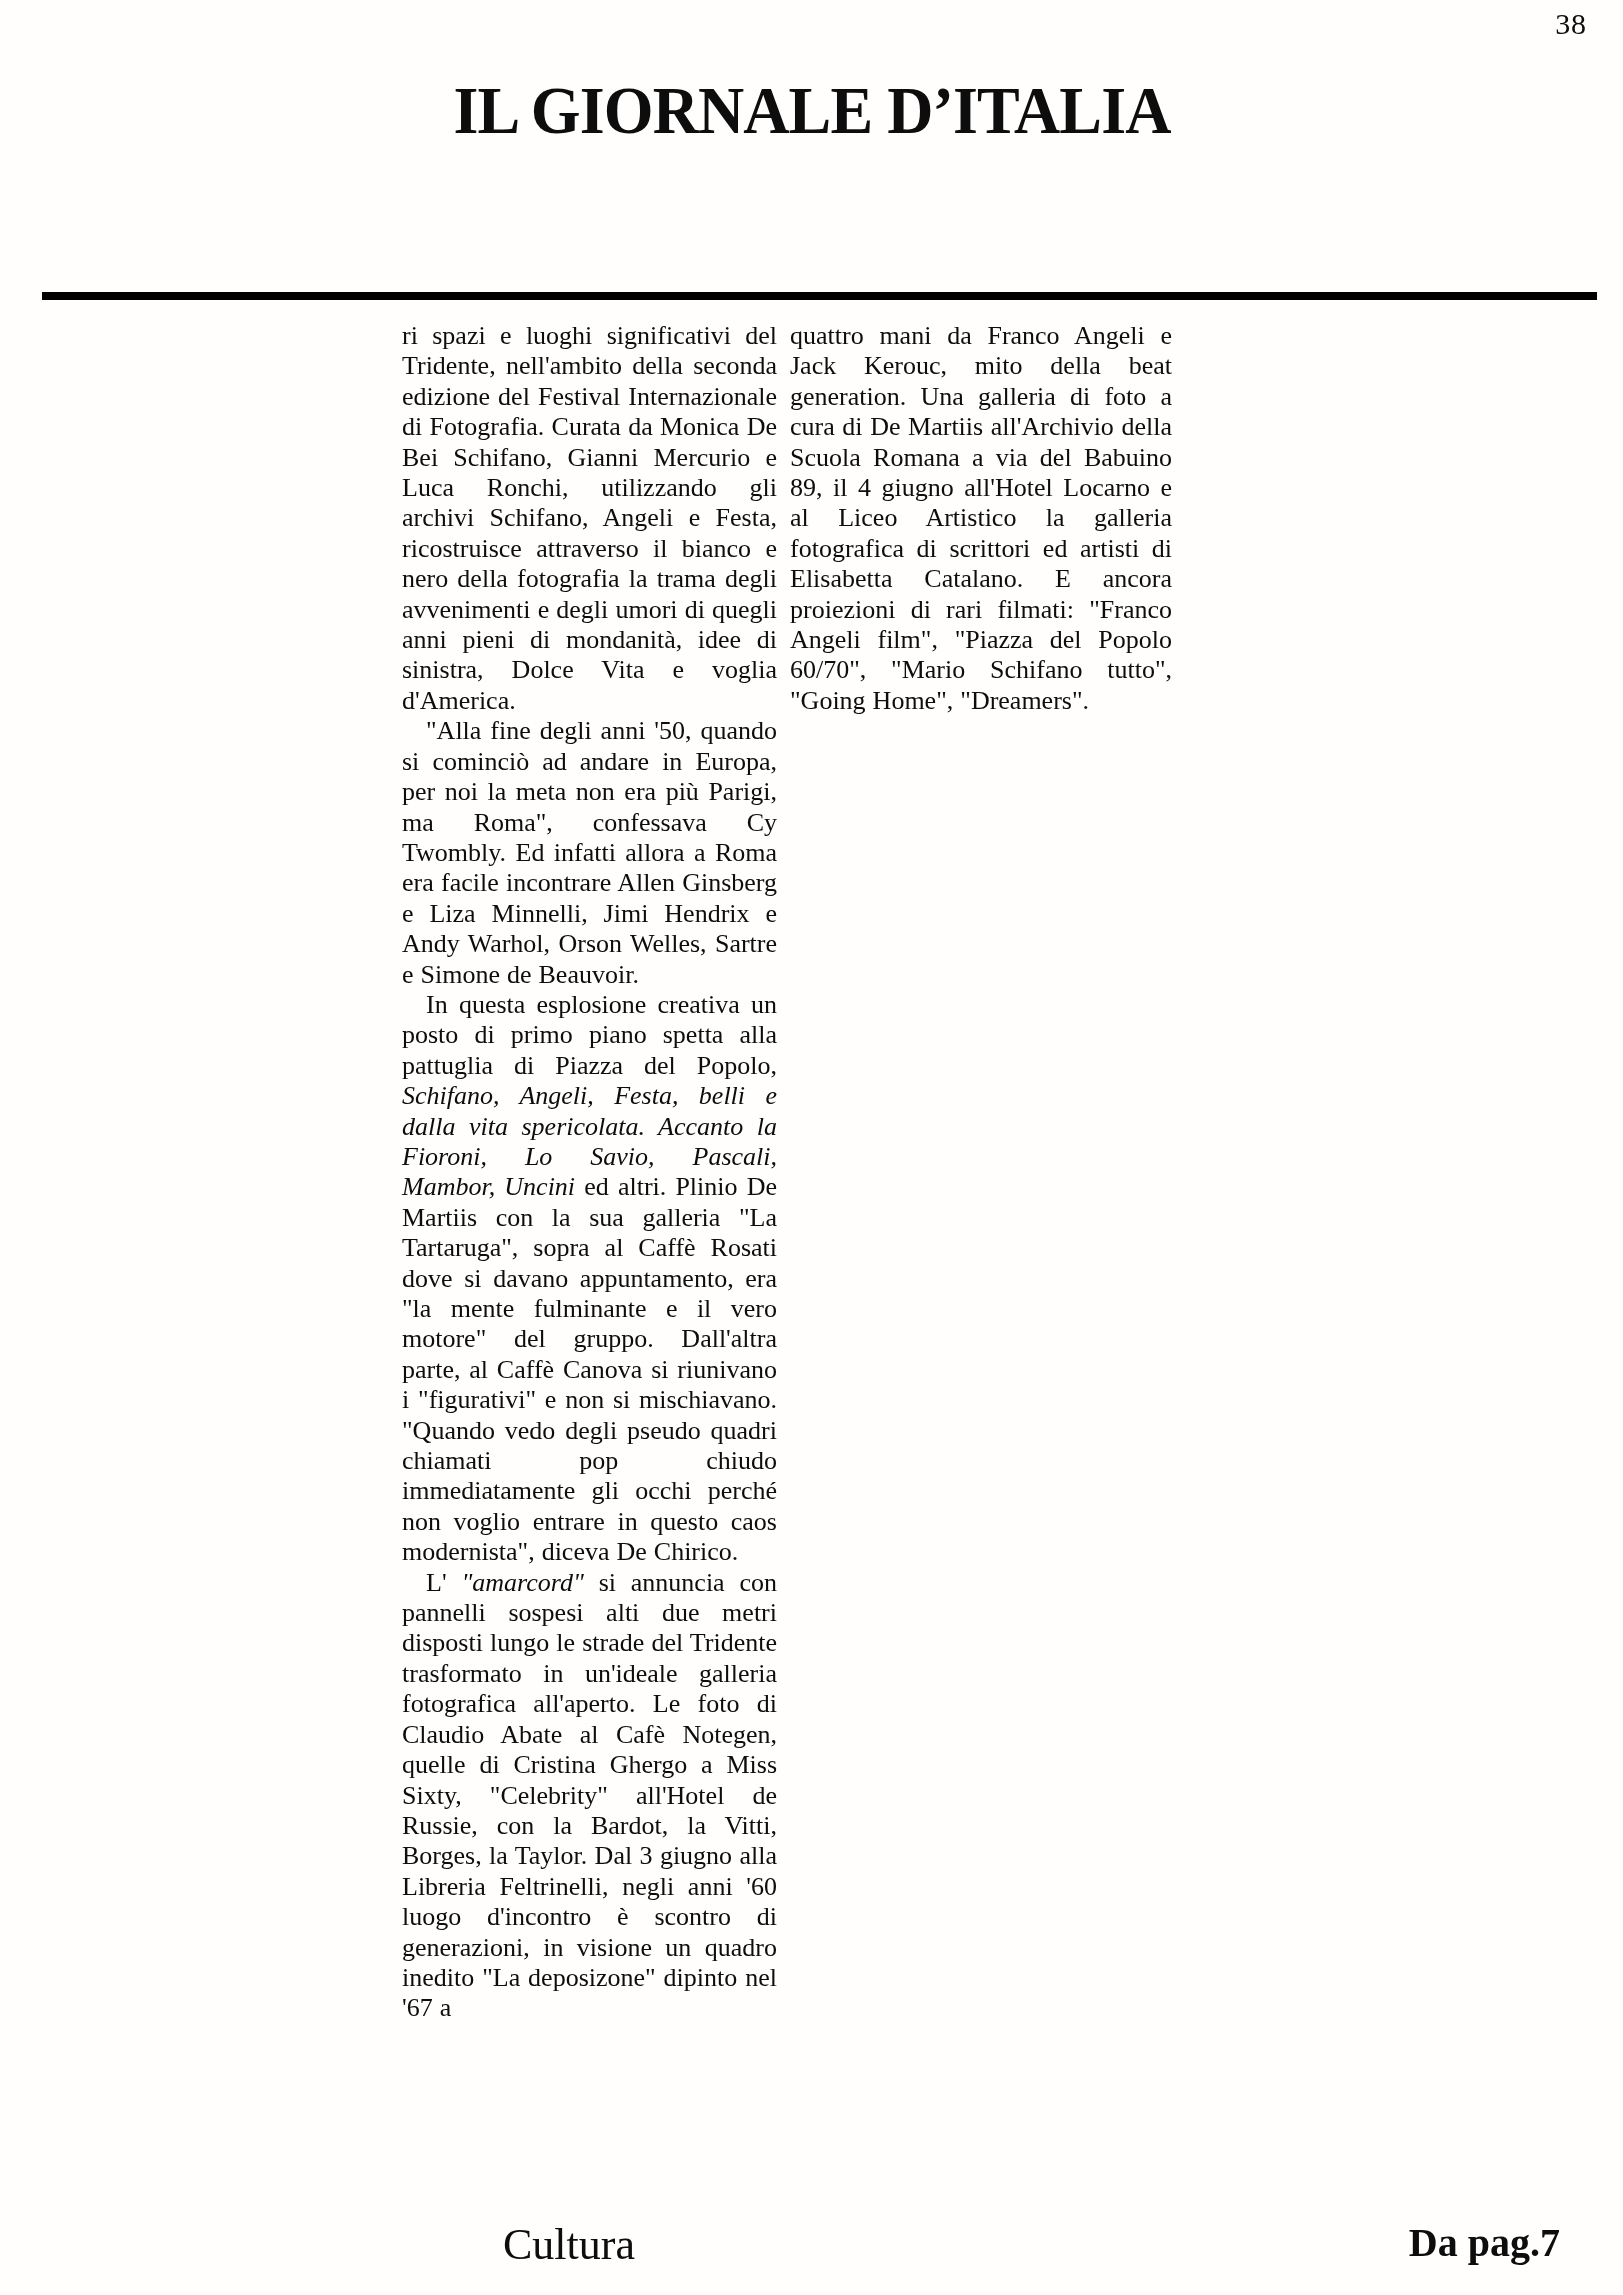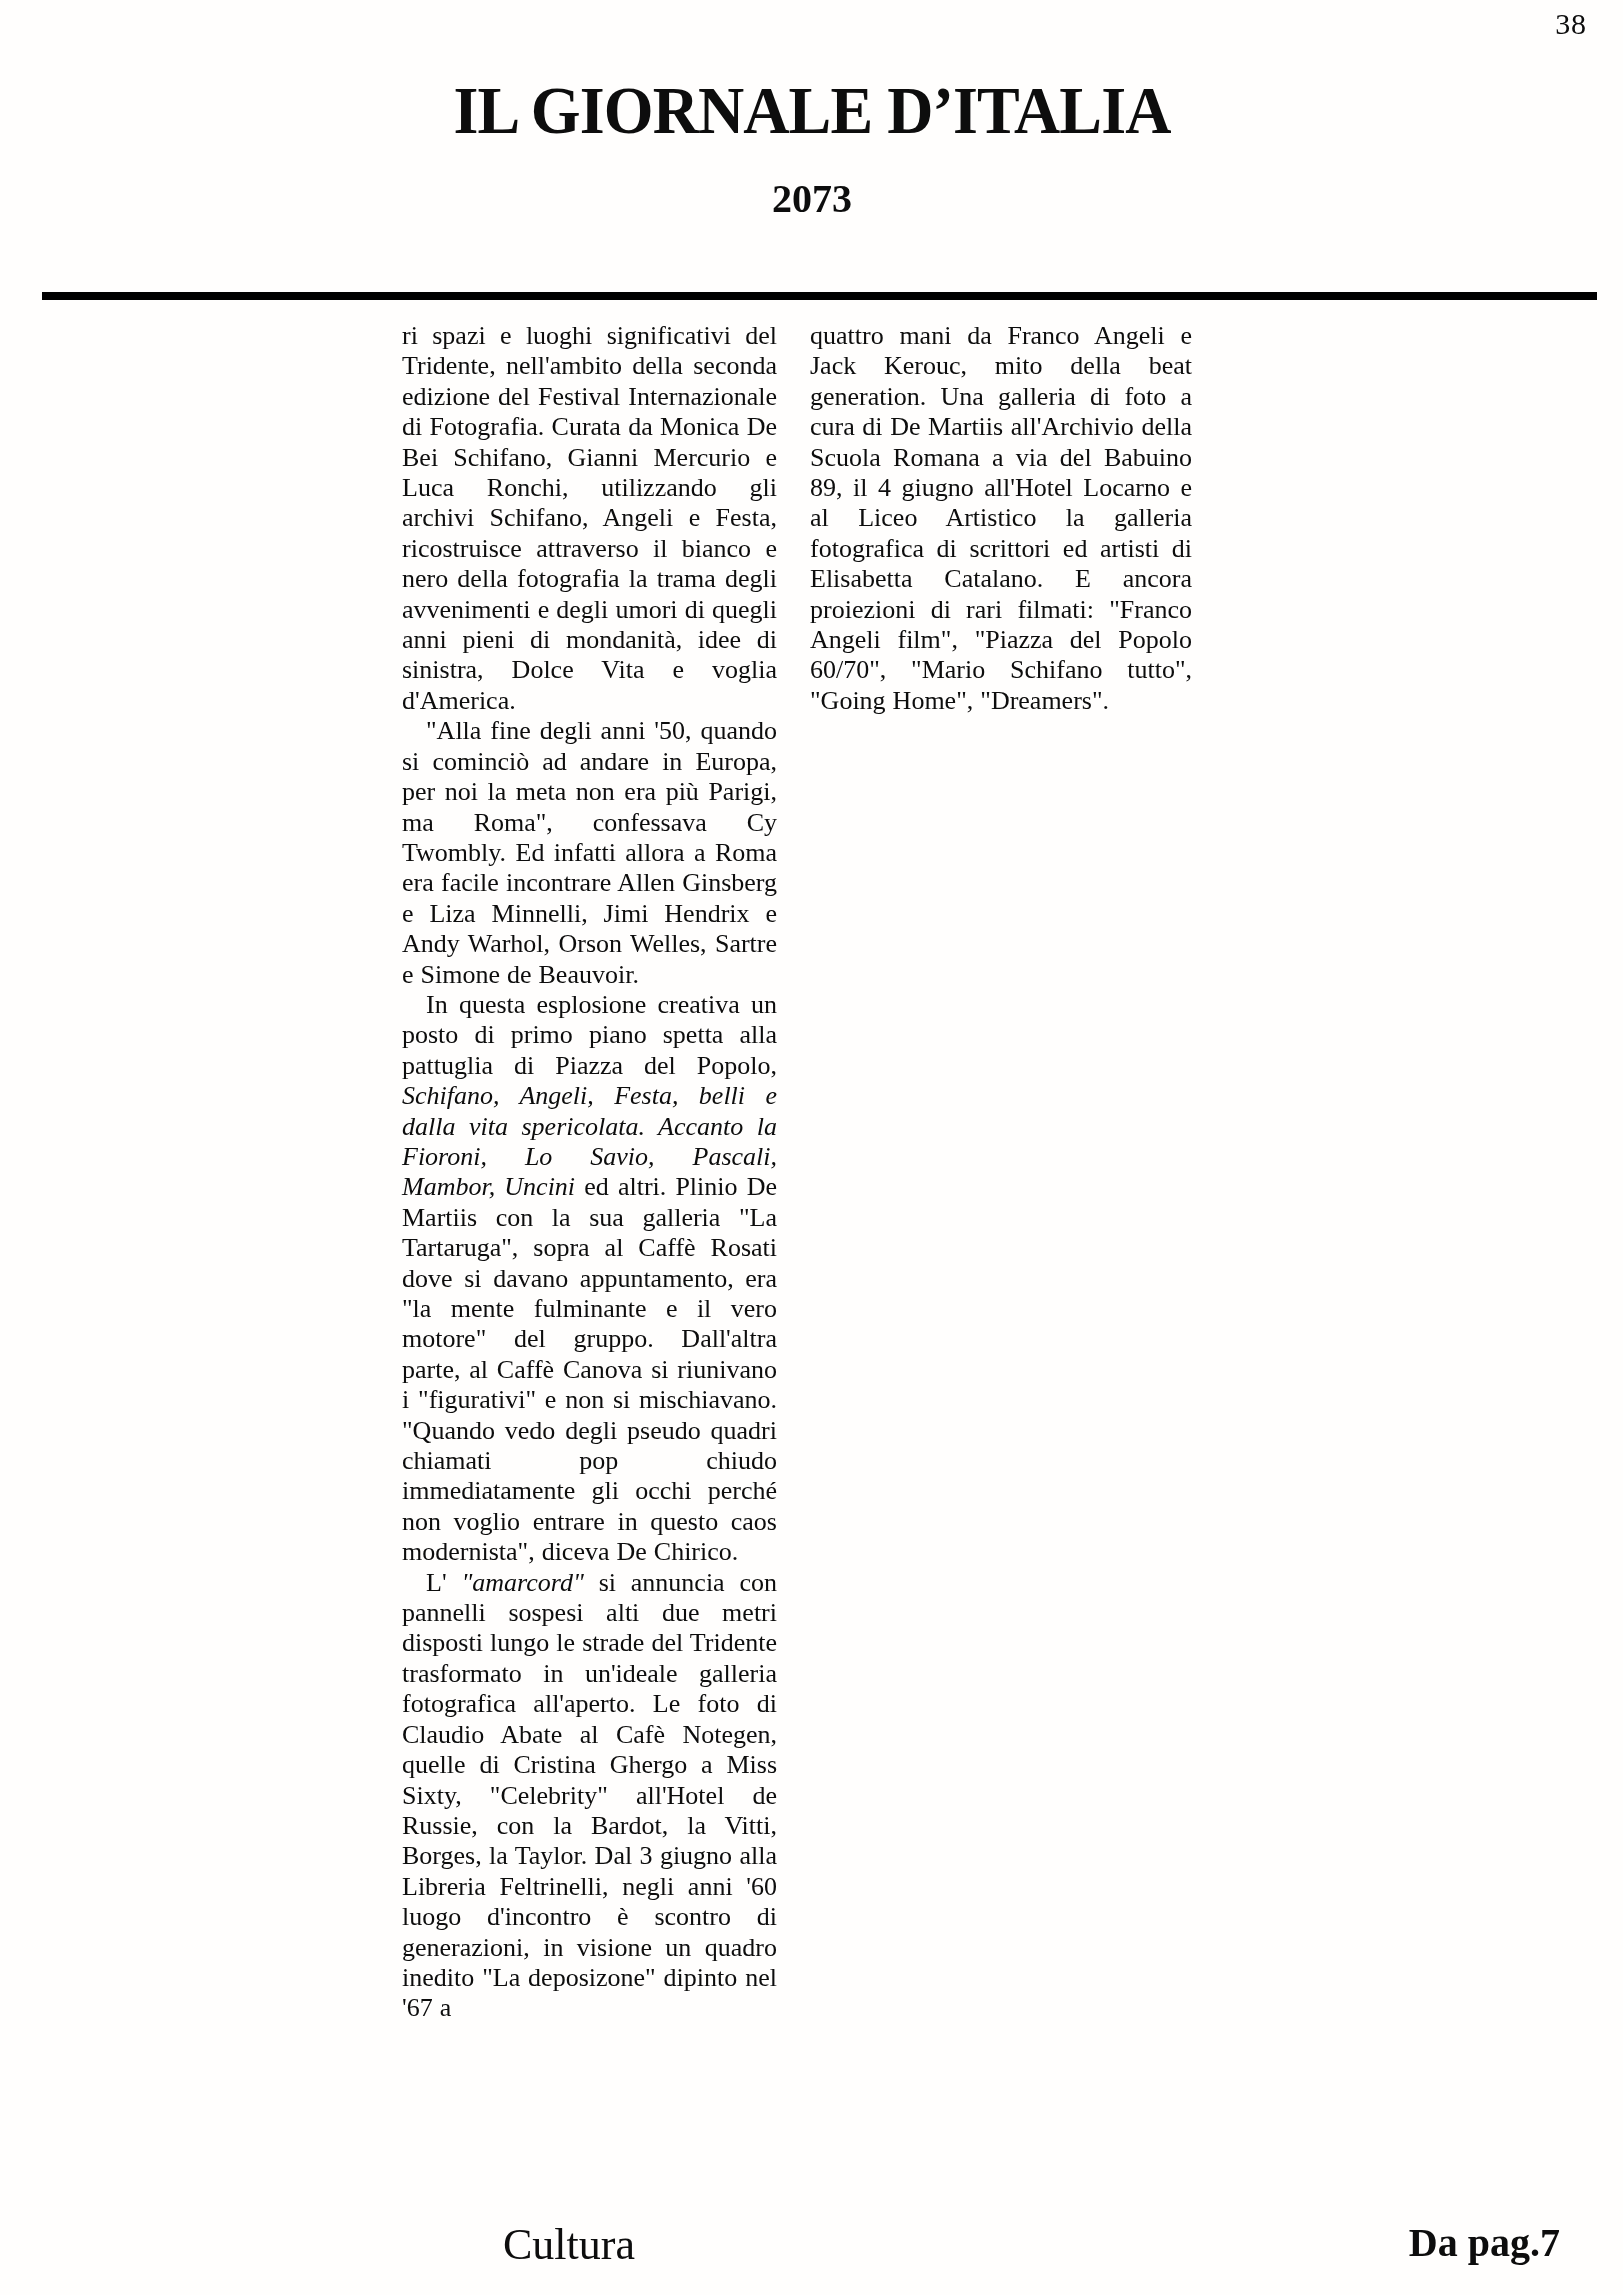--- a/index.html
+++ b/index.html
@@ -62,21 +62,21 @@
     right: 27.5px;
     height: 8.3px;
     background: #000000;
   }
   main.columns {
     position: absolute;
     top: 321px;
     left: 402px;
     width: 773px;
     display: flex;
-    gap: 33px;
+    gap: 13px;
     align-items: flex-start;
   }
   .col {
     flex: 0 0 auto;
   }
   .col-left  { width: 375px; }
   .col-right { width: 382px; }
   .col p {
     margin: 0;
     font-size: 26px;
@@ -112,21 +112,20 @@
 </style>
 </head>
 <body>
 
 <div class="page">
 
   <div class="page-number">38</div>
 
   <header class="masthead-block">
     <h1 class="masthead">IL GIORNALE D’ITALIA</h1>
-    <div class="issue">2073</div>
   </header>
 
   <div class="rule"></div>
 
   <main class="columns">
     <div class="col col-left" id="col-0">
         <p><span class="run-normal">ri spazi e luoghi significativi del Tridente, nell'ambito della seconda edizione del Festival Internazionale di Fotografia. Curata da Monica De Bei Schifano, Gianni Mercurio e Luca Ronchi, utilizzando gli archivi Schifano, Angeli e Festa, ricostruisce attraverso il bianco e nero della fotografia la trama degli avvenimenti e degli umori di quegli anni pieni di mondanità, idee di sinistra, Dolce Vita e voglia d'America.</span></p>
         <p class="indent"><span class="run-normal">"Alla fine degli anni '50, quando si cominciò ad andare in Europa, per noi la meta non era più Parigi, ma Roma", confessava Cy Twombly. Ed infatti allora a Roma era facile incontrare Allen Ginsberg e Liza Minnelli, Jimi Hendrix e Andy Warhol, Orson Welles, Sartre e Simone de Beauvoir.</span></p>
         <p class="indent"><span class="run-normal">In questa esplosione creativa un posto di primo piano spetta alla pattuglia di Piazza del Popolo, </span><span class="run-bold-italic">Schifano, Angeli, Festa, belli e dalla vita spericolata. Accanto la Fioroni, Lo Savio, Pascali, Mambor, Uncini</span><span class="run-normal"> ed altri. Plinio De Martiis con la sua galleria "La Tartaruga", sopra al Caffè Rosati dove si davano appuntamento, era "la mente fulminante e il vero motore" del gruppo. Dall'altra parte, al Caffè Canova si riunivano i "figurativi" e non si mischiavano. "Quando vedo degli pseudo quadri chiamati pop chiudo immediatamente gli occhi perché non voglio entrare in questo caos modernista", diceva De Chirico.</span></p>
         <p class="indent"><span class="run-normal">L' </span><span class="run-bold-italic">"amarcord"</span><span class="run-normal"> si annuncia con pannelli sospesi alti due metri disposti lungo le strade del Tridente trasformato in un'ideale galleria fotografica all'aperto. Le foto di Claudio Abate al Cafè Notegen, quelle di Cristina Ghergo a Miss Sixty, "Celebrity" all'Hotel de Russie, con la Bardot, la Vitti, Borges, la Taylor. Dal 3 giugno alla Libreria Feltrinelli, negli anni '60 luogo d'incontro è scontro di generazioni, in visione un quadro inedito "La deposizone" dipinto nel '67 a</span></p>

